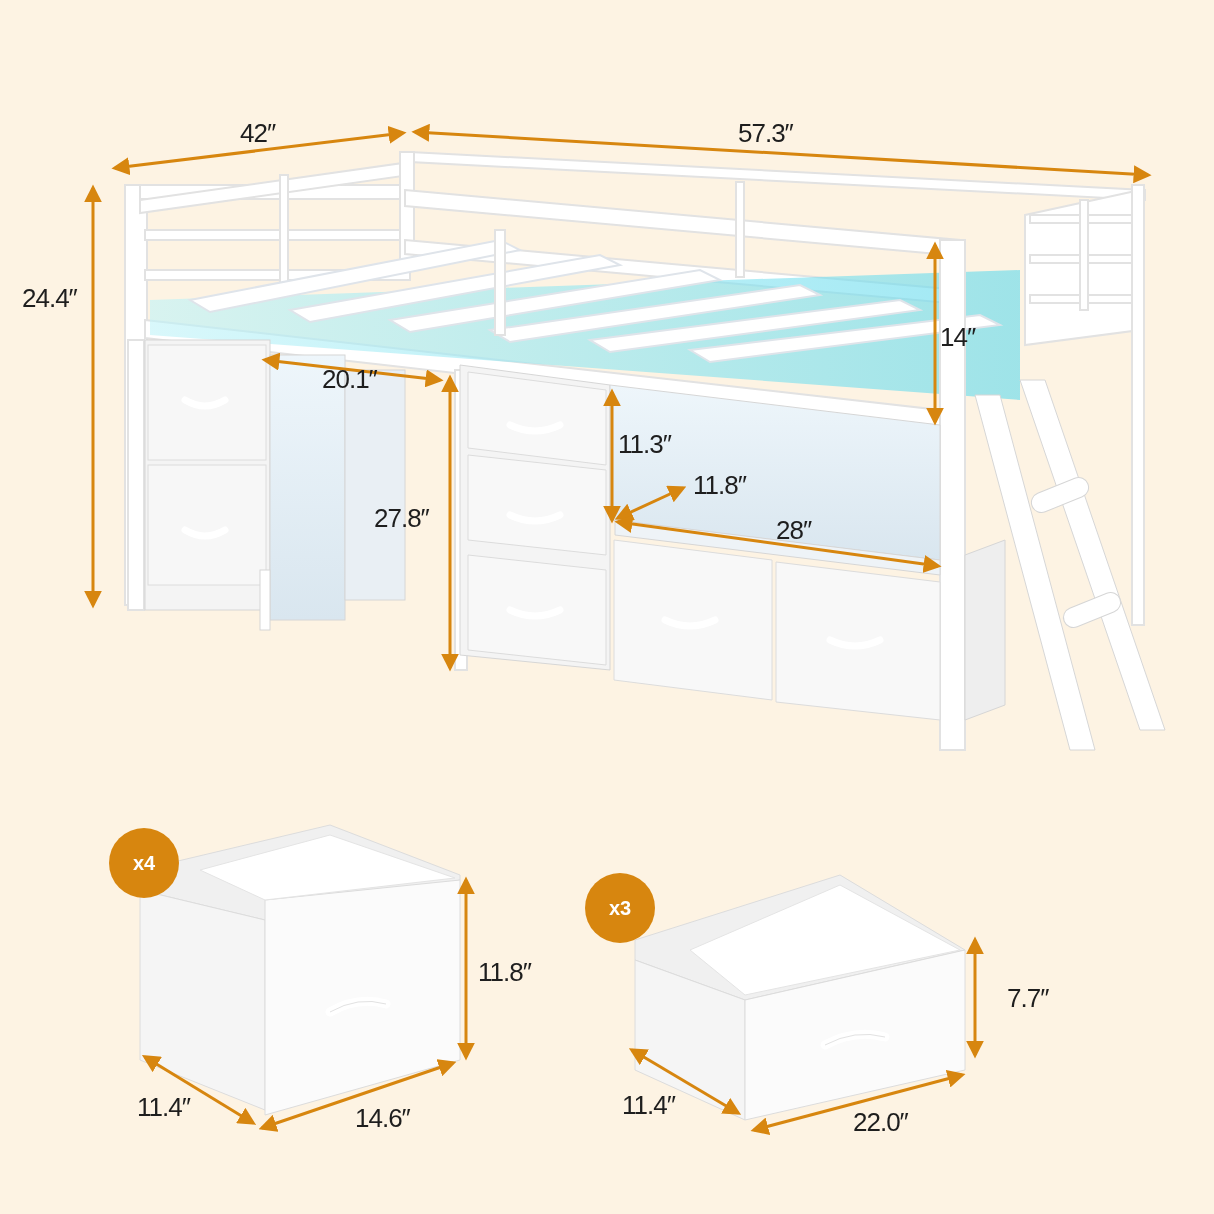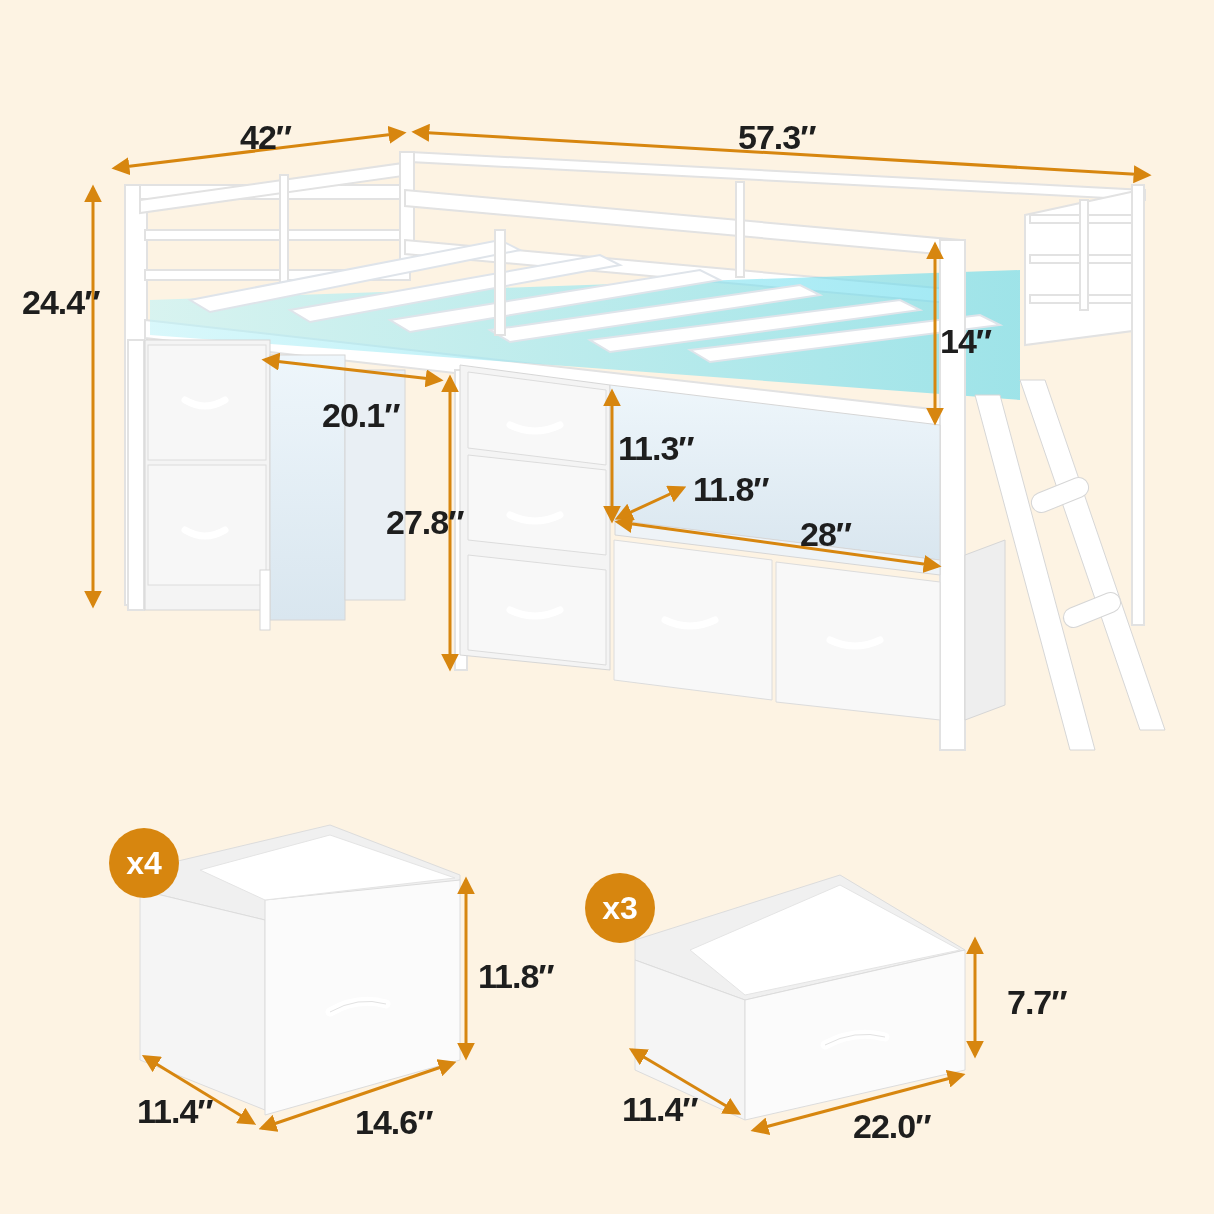--- a/index.html
+++ b/index.html
@@ -1,20 +1,20 @@
 <!DOCTYPE html>
 <html><head>
 <meta charset="utf-8">
 <style>
   html, body { margin:0; padding:0; }
   body { width:1214px; height:1214px; background:#fdf3e3; position:relative; overflow:hidden;
          font-family:"Liberation Sans", "DejaVu Sans", sans-serif; }
-  .label { position:absolute; font-weight:700; color:#1e1e1e; font-size:34px; letter-spacing:-1px; white-space:nowrap; }
+  .label { position:absolute; font-weight:400; color:#1e1e1e; font-size:26px; letter-spacing:-1px; white-space:nowrap; }
   .badge { position:absolute; width:70px; height:70px; border-radius:50%; background:#d7860f; color:#fff;
-           font-weight:700; font-size:32px; display:flex; align-items:center; justify-content:center; }
+           font-weight:700; font-size:20px; display:flex; align-items:center; justify-content:center; }
   svg.layer { position:absolute; left:0; top:0; }
 </style>
 </head>
 <body>
 
 <svg class="layer" width="1214" height="1214" viewBox="0 0 1214 1214">
   <defs>
     <marker id="ah" viewBox="0 0 10 10" refX="8" refY="5" markerWidth="6" markerHeight="6" orient="auto-start-reverse">
       <path d="M0,0 L10,5 L0,10 z" fill="#d7860f"></path>
     </marker>
@@ -141,25 +141,25 @@
     <line x1="975" y1="940" x2="975" y2="1055"></line>
     <line x1="632" y1="1050" x2="738" y2="1113"></line>
     <line x1="754" y1="1130" x2="962" y2="1075"></line>
   </g>
 </svg>
 
 <div class="label" style="left:240px;top:118px;">42″</div>
 <div class="label" style="left:738px;top:118px;">57.3″</div>
 <div class="label" style="left:22px;top:283px;">24.4″</div>
 <div class="label" style="left:940px;top:322px;">14″</div>
-<div class="label" style="left:322px;top:396px;">20.1″</div>
-<div class="label" style="left:374px;top:503px;margin-left:12px;">27.8″</div>
+<div class="label" style="left:322px;top:364px;">20.1″</div>
+<div class="label" style="left:374px;top:503px;">27.8″</div>
 <div class="label" style="left:618px;top:429px;">11.3″</div>
 <div class="label" style="left:693px;top:470px;">11.8″</div>
-<div class="label" style="left:800px;top:515px;">28″</div>
+<div class="label" style="left:776px;top:515px;">28″</div>
 
 <div class="badge" style="left:109px;top:828px;">x4</div>
 <div class="label" style="left:478px;top:957px;">11.8″</div>
 <div class="label" style="left:137px;top:1092px;">11.4″</div>
 <div class="label" style="left:355px;top:1103px;">14.6″</div>
 
 <div class="badge" style="left:585px;top:873px;">x3</div>
 <div class="label" style="left:984px;top:983px;margin-left:23px;">7.7″</div>
 <div class="label" style="left:622px;top:1090px;">11.4″</div>
 <div class="label" style="left:853px;top:1107px;">22.0″</div>

